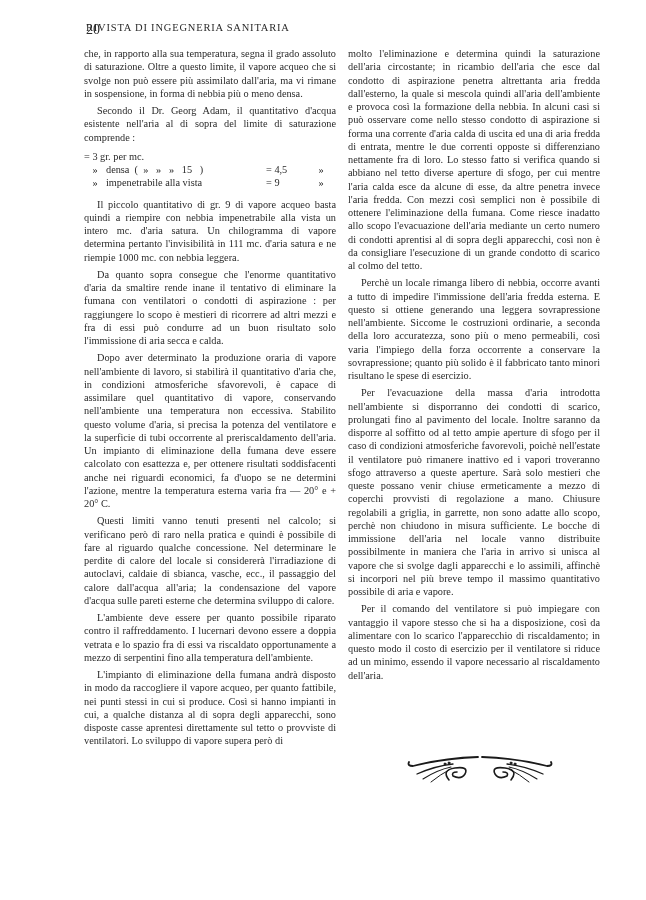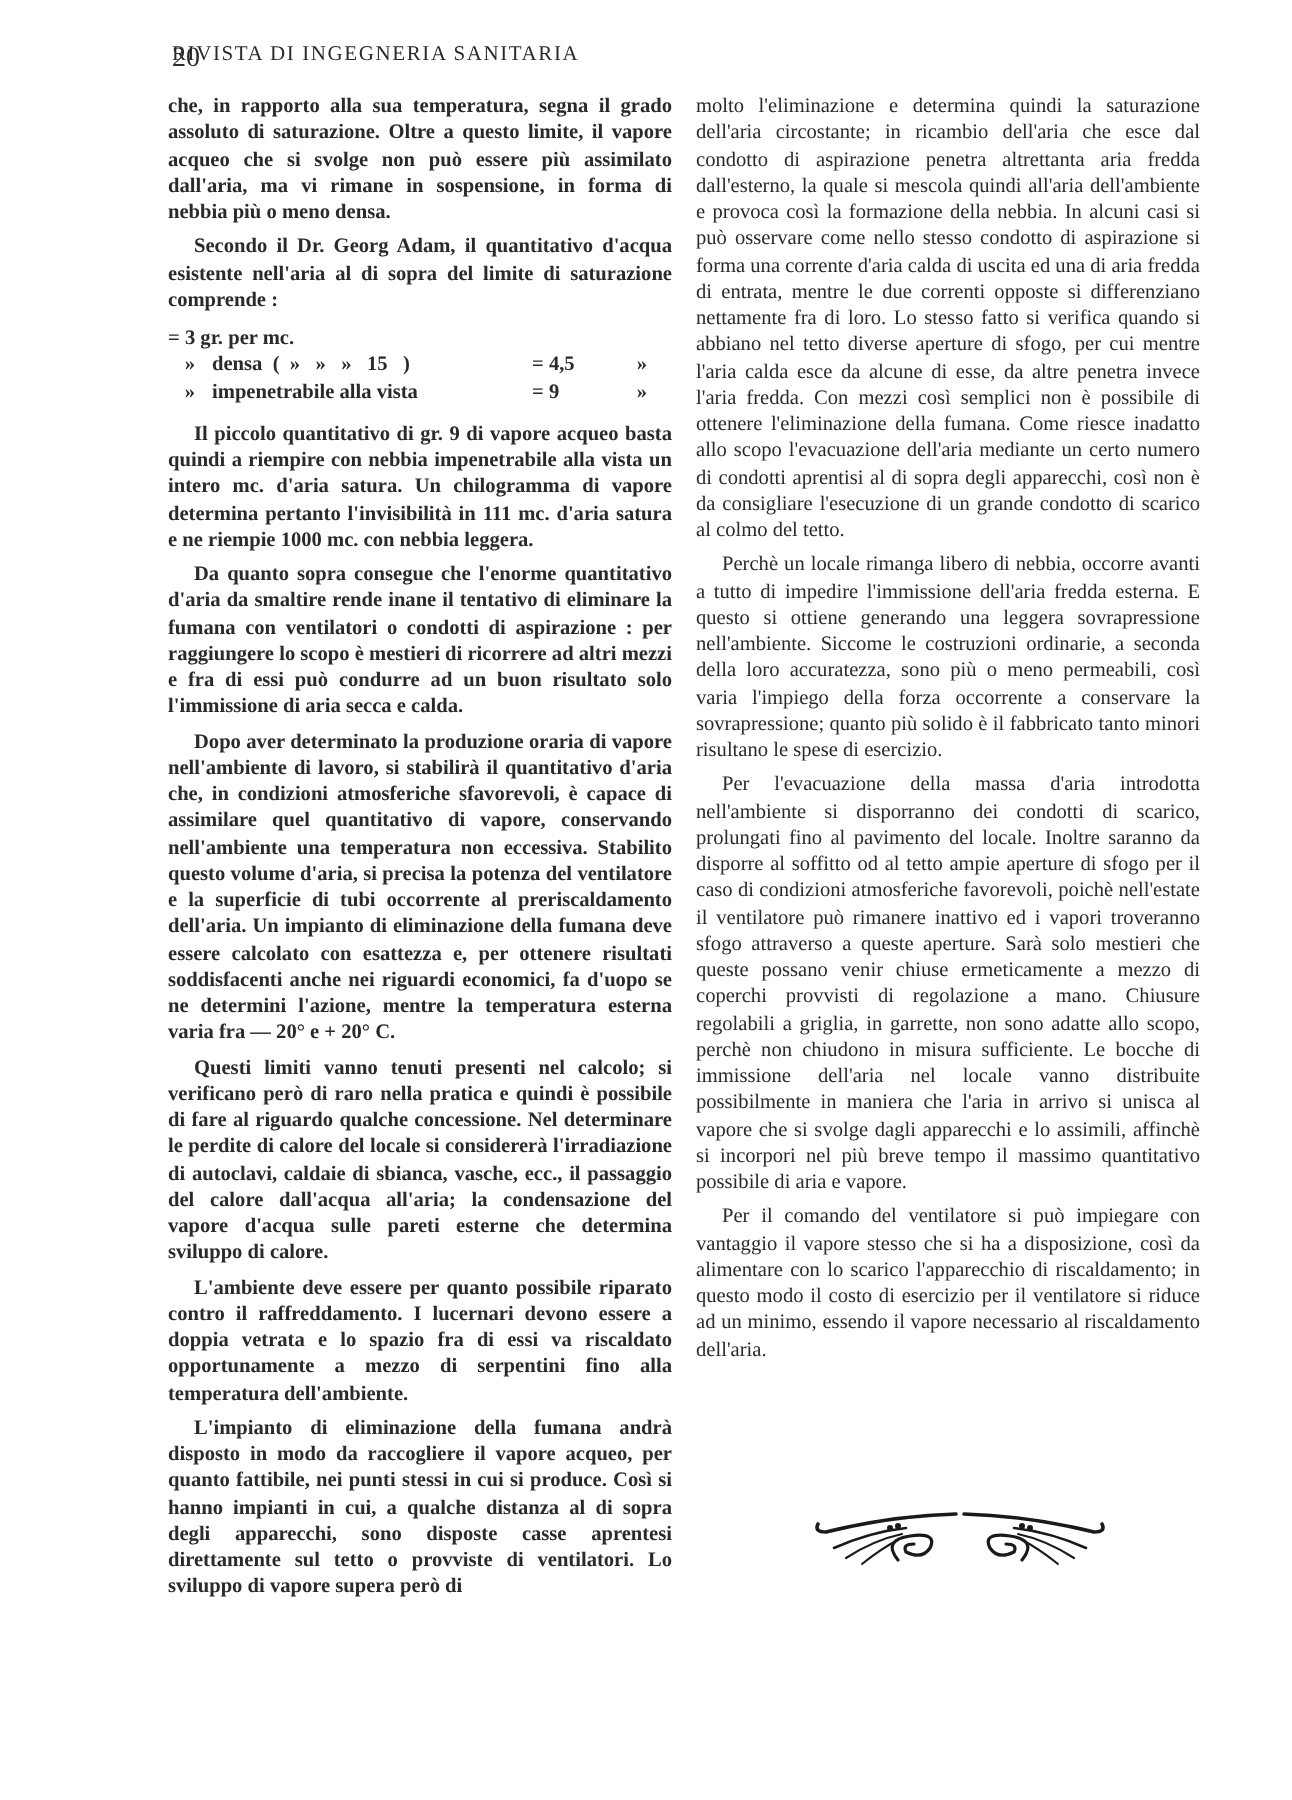--- a/index.html
+++ b/index.html
@@ -4,21 +4,21 @@
 <style>
   html, body { margin: 0; padding: 0; }
   body {
     width: 646px; height: 900px; background: #ffffff; position: relative; overflow: hidden;
     font-family: "Liberation Serif", "DejaVu Serif", serif; color: #2a2a2a;
   }
   .page-header { position: absolute; top: 22px; left: 86px; width: 514px; height: 16px; }
   .page-number { position: absolute; left: 0; top: 0; font-size: 14px; }
   .running-title { position: absolute; left: 0; right: 0; top: 0; text-align: left; font-size: 10.5px; letter-spacing: 0.8px; }
   .column { position: absolute; top: 47px; width: 252px; font-size: 10.3px; line-height: 13.25px; text-align: justify; }
-  .col-left { left: 84px; font-weight: bold; }
+  .col-left { left: 84px; }
   .col-right { left: 348px; }
   .para { margin: 0 0 4px 0; text-indent: 13px; hyphens: manual; }
   .para.noindent { text-indent: 0; }
   .table { margin: 6px 0 8px 0; }
   .trow { display: flex; white-space: nowrap; }
   .c1 { width: 22px; text-align: center; }
   .c2 { flex: 1; }
   .c3 { width: 40px; }
   .c4 { width: 30px; text-align: center; }
   .ornament { position: absolute; left: 405px; top: 752px; width: 150px; height: 36px; }

